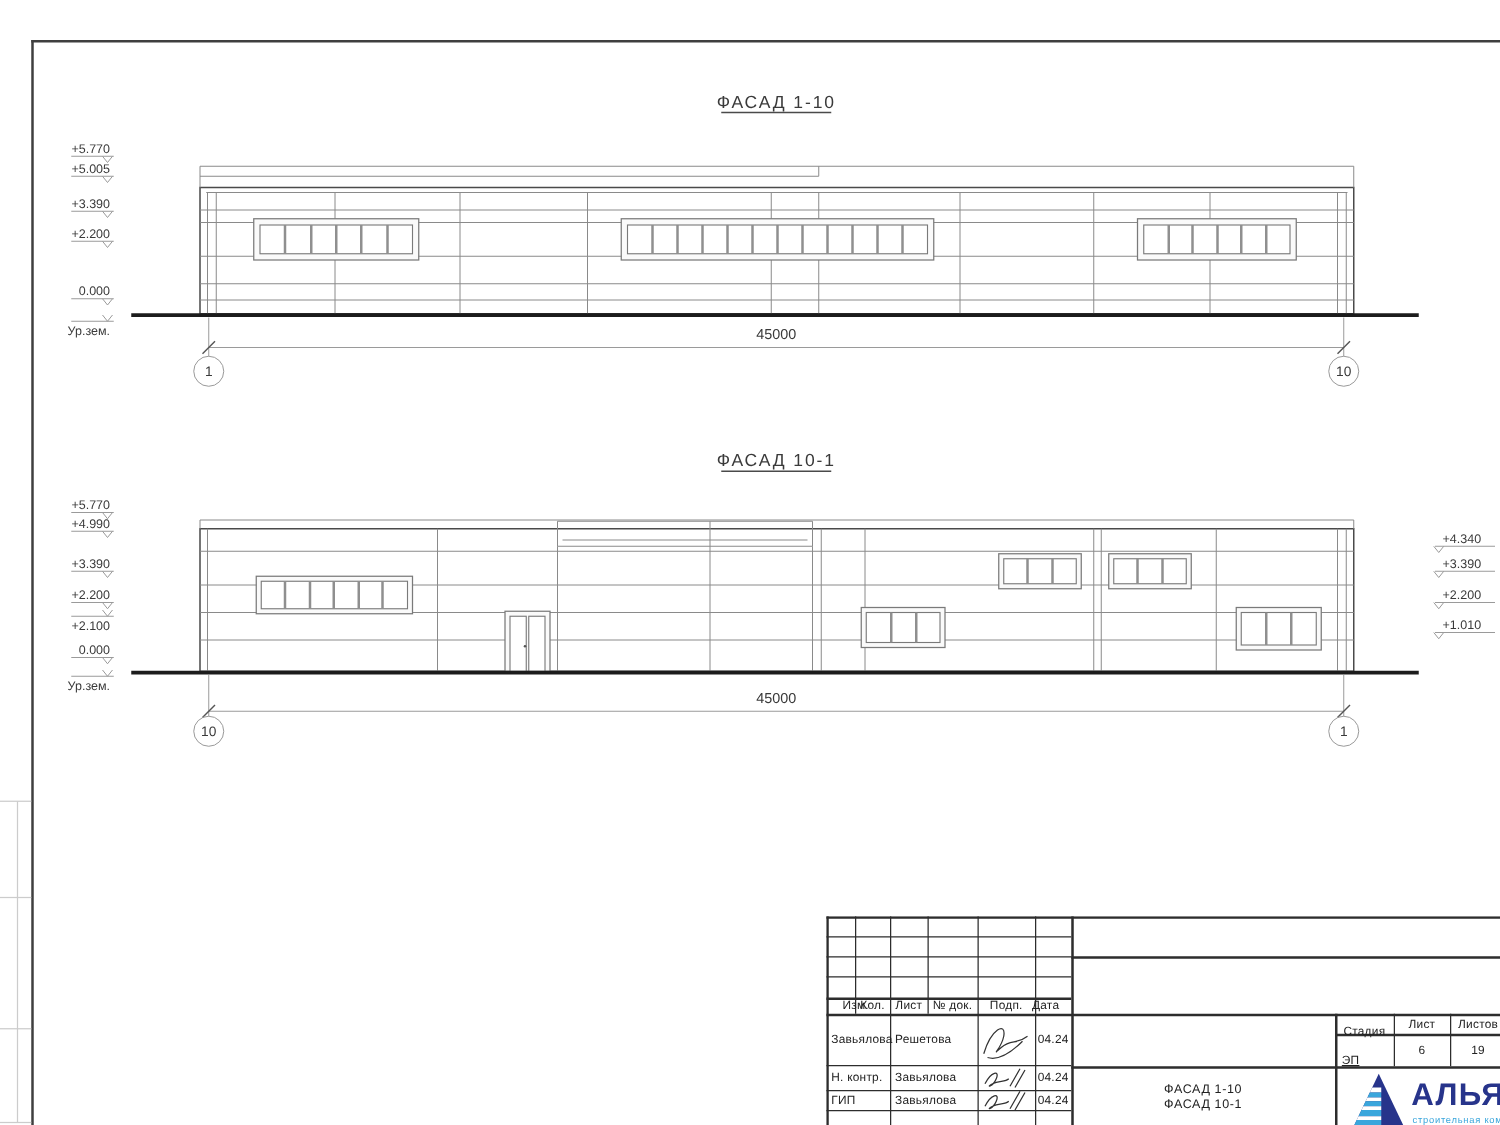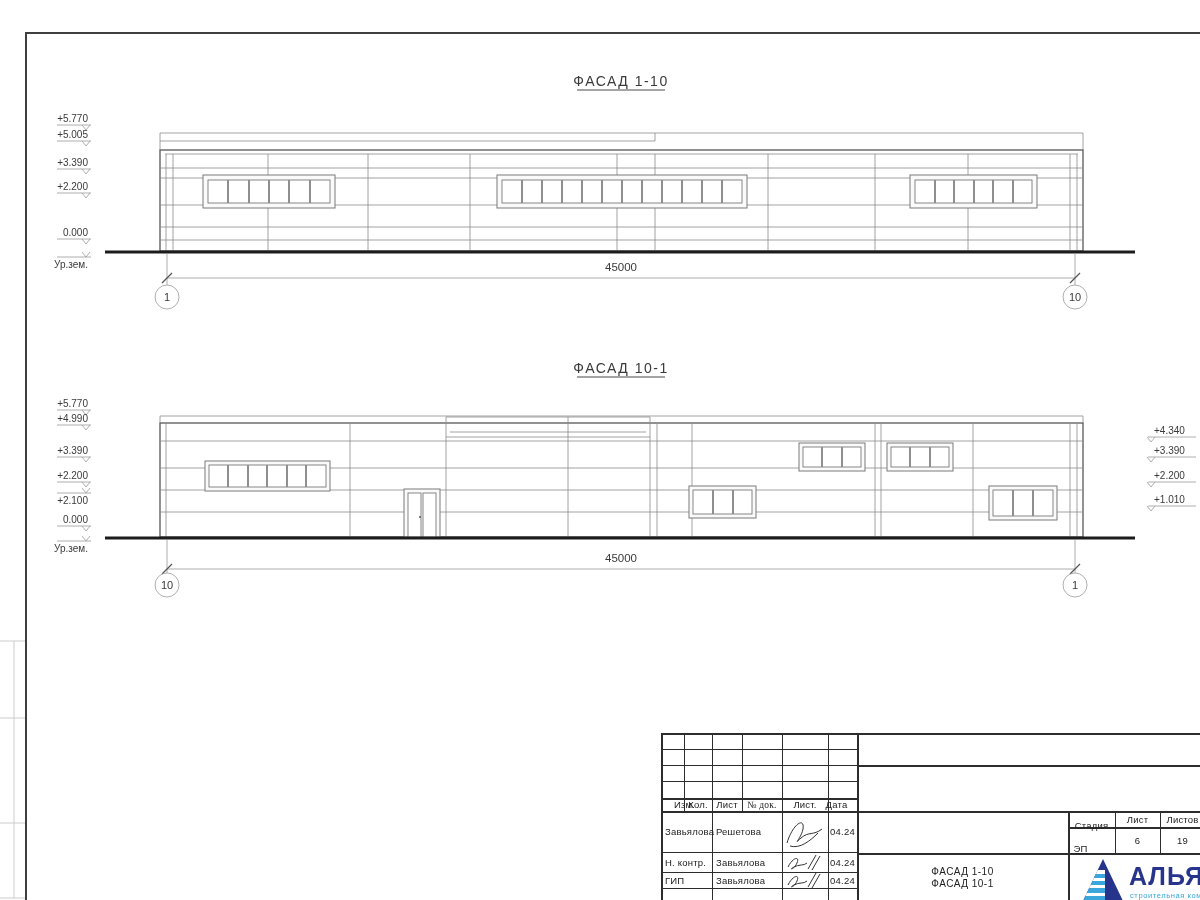--- a/index.html
+++ b/index.html
@@ -316,22 +316,22 @@
   <div class="vl" style="left:121px;top:0;height:169px;"></div>
   <div class="vl" style="left:167px;top:0;height:169px;"></div>
   <div class="vl2" style="left:196px;top:0;height:169px;"></div>
   <div class="vl2" style="left:407px;top:78px;height:91px;"></div>
   <div class="vl" style="left:454px;top:78px;height:42px;"></div>
   <div class="vl" style="left:499px;top:78px;height:42px;"></div>
 
   <div class="tcell" style="left:0;top:65px;width:23px;height:13px;padding-left:12px;">Изм.</div>
   <div class="tcell" style="left:23px;top:65px;width:28px;height:13px;">Кол.</div>
   <div class="tcell" style="left:51px;top:65px;width:30px;height:13px;">Лист</div>
-  <div class="tcell" style="left:81px;top:65px;width:40px;height:13px;font-family:Liberation Serif, serif;">№ док.</div>
-  <div class="tcell" style="left:121px;top:65px;width:46px;height:13px;">Лист.</div>
+  <div class="tcell" style="left:81px;top:65px;width:40px;height:13px;">№ док.</div>
+  <div class="tcell" style="left:121px;top:65px;width:46px;height:13px;">Подп.</div>
   <div class="tcell" style="left:167px;top:65px;width:17px;height:13px;">Дата</div>
 
   <div class="tcell left" style="left:0;top:78px;width:51px;height:41px;">Завьялова</div>
   <div class="tcell left" style="left:51px;top:78px;width:70px;height:41px;">Решетова</div>
   <div class="tcell" style="left:167px;top:78px;width:29px;height:41px;">04.24</div>
 
   <div class="tcell left" style="left:0;top:119px;width:51px;height:20px;">Н. контр.</div>
   <div class="tcell left" style="left:51px;top:119px;width:70px;height:20px;">Завьялова</div>
   <div class="tcell" style="left:167px;top:119px;width:29px;height:20px;">04.24</div>
 

